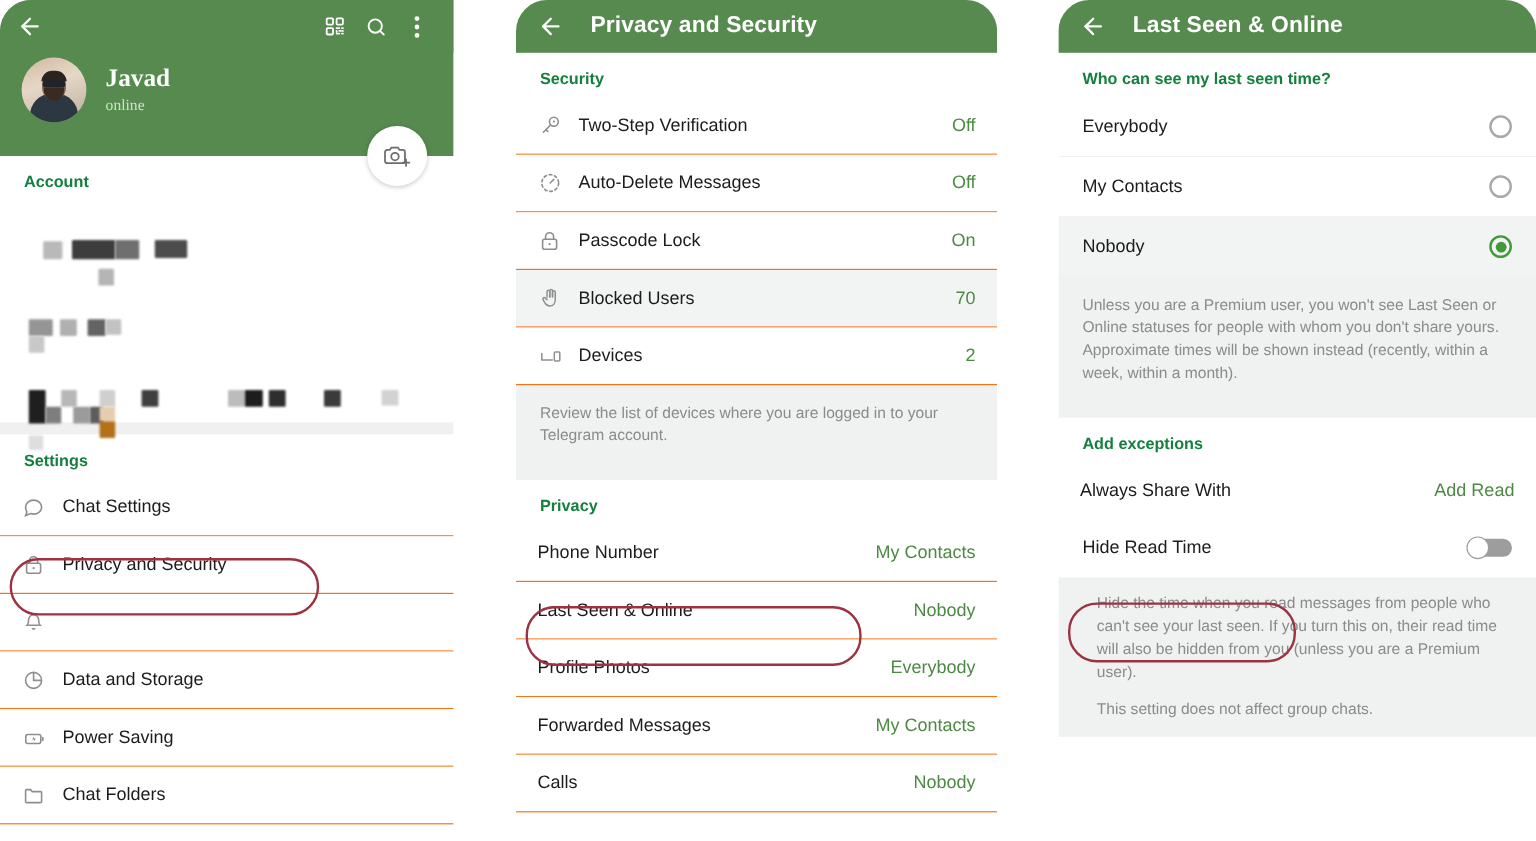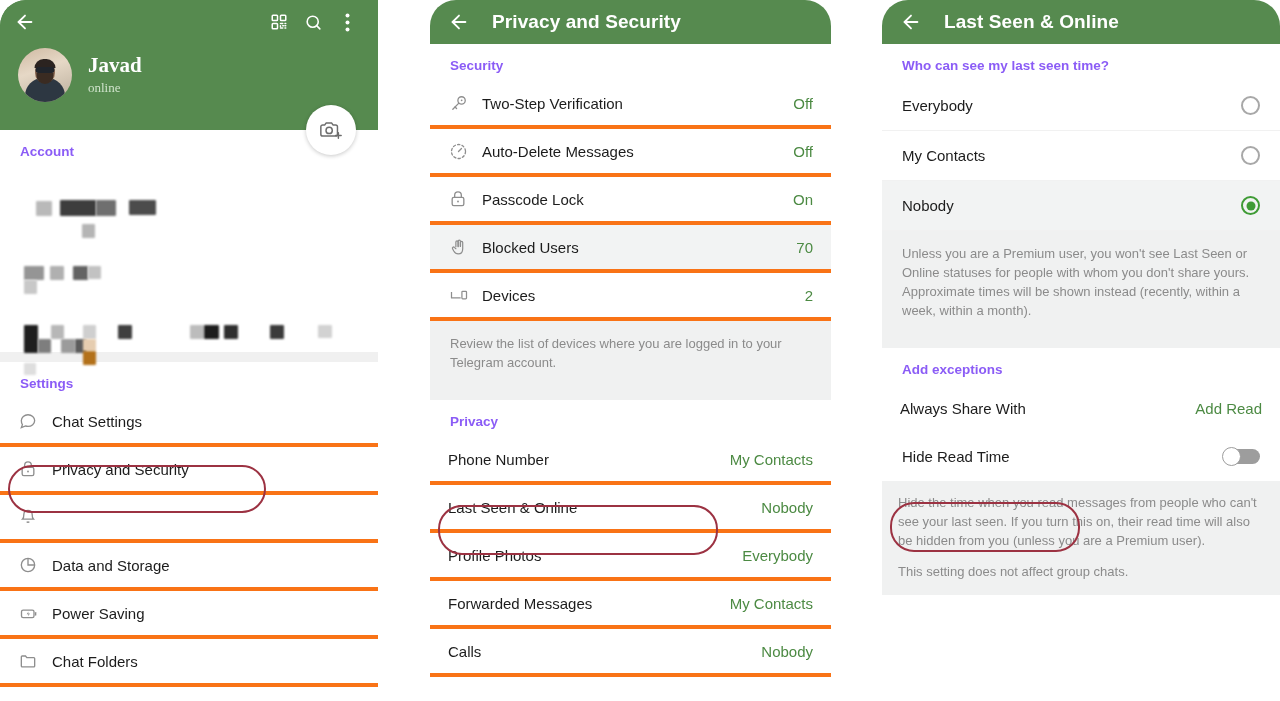--- a/index.html
+++ b/index.html
@@ -70,33 +70,33 @@
   .profile-name { font-size: 21px; font-weight: bold; color:#ffffff; line-height: 24px; }
   .profile-status { font-size: 13px; color: #cfe3cb; line-height: 18px; margin-top:2px; }
   .camera-fab {
     position:absolute; right: 22px; top: 105px;
     width: 50px; height: 50px; border-radius: 50%;
     background:#ffffff; box-shadow: 0 1px 4px rgba(0,0,0,.22);
     display:flex; align-items:center; justify-content:center; cursor:pointer;
   }
 
   .section-label {
-    color:#8b5cf6; font-size: 13.5px; font-weight: bold;
+    color:#15803d; font-size: 13.5px; font-weight: bold;
     padding: 14px 0 8px 20px;
   }
   .divider-block { height: 10px; background: #f0f0f0; }
 
   
   .redact-area { position: relative; height: 185px; }
   .rb { position:absolute; border-radius:1px; filter: blur(1.1px); }
 
   .list-item {
     display:flex; align-items:center;
     height: 48px; padding: 0 18px;
-    border-bottom: 4px solid #f97316;
+    border-bottom: 1px solid #f97316;
     cursor:pointer; background:#fff; position:relative;
   }
   .list-item .li-icon { width: 34px; flex:0 0 auto; display:flex; align-items:center; color:#8e8e8e; }
   .list-item .li-label { font-size: 15px; color:#1c1c1c; flex:1 1 auto; }
   .list-item .li-value { font-size: 15px; color:#4c8a43; white-space: nowrap; }
   .list-item.no-icon .li-label { padding-left: 0; }
 
   
   .hl {
     position: absolute;
@@ -143,21 +143,21 @@
   .switch .track {
     position:absolute; right:0; top:2px; width: 31px; height: 15px;
     border-radius: 9px; background:#9d9d9d;
   }
   .switch .knob {
     position:absolute; left:0; top:0; width: 19px; height:19px;
     border-radius:50%; background:#fff; border:1.6px solid #9d9d9d;
   }
   .footnote {
     background:#f0f1f1; color:#8b8b8b; font-size:13px; line-height:19px;
-    padding: 12px 20px 14px 16px;
+    padding: 12px 20px 14px 32px;
   }
   .footnote p + p { margin-top: 12px; }
   svg { display:block; }
 </style>
 </head>
 <body>
 
 <div class="stage">
 
   <div class="panel" id="panel-profile">

